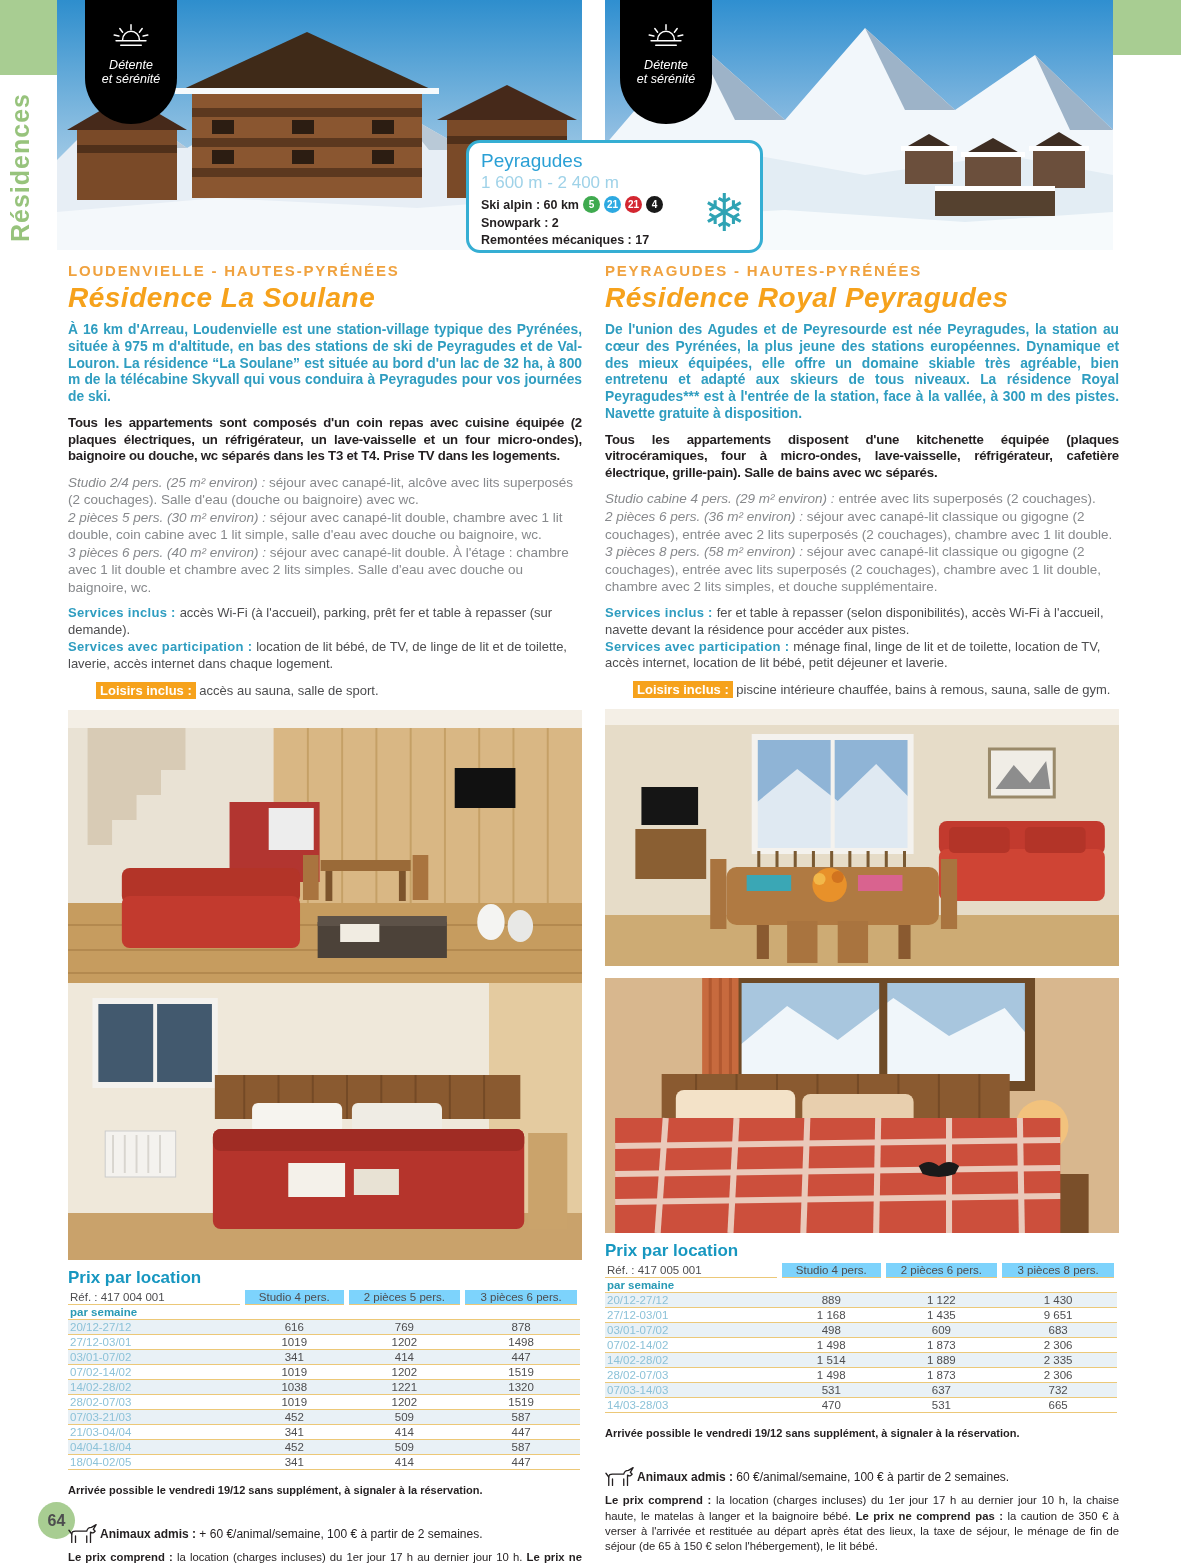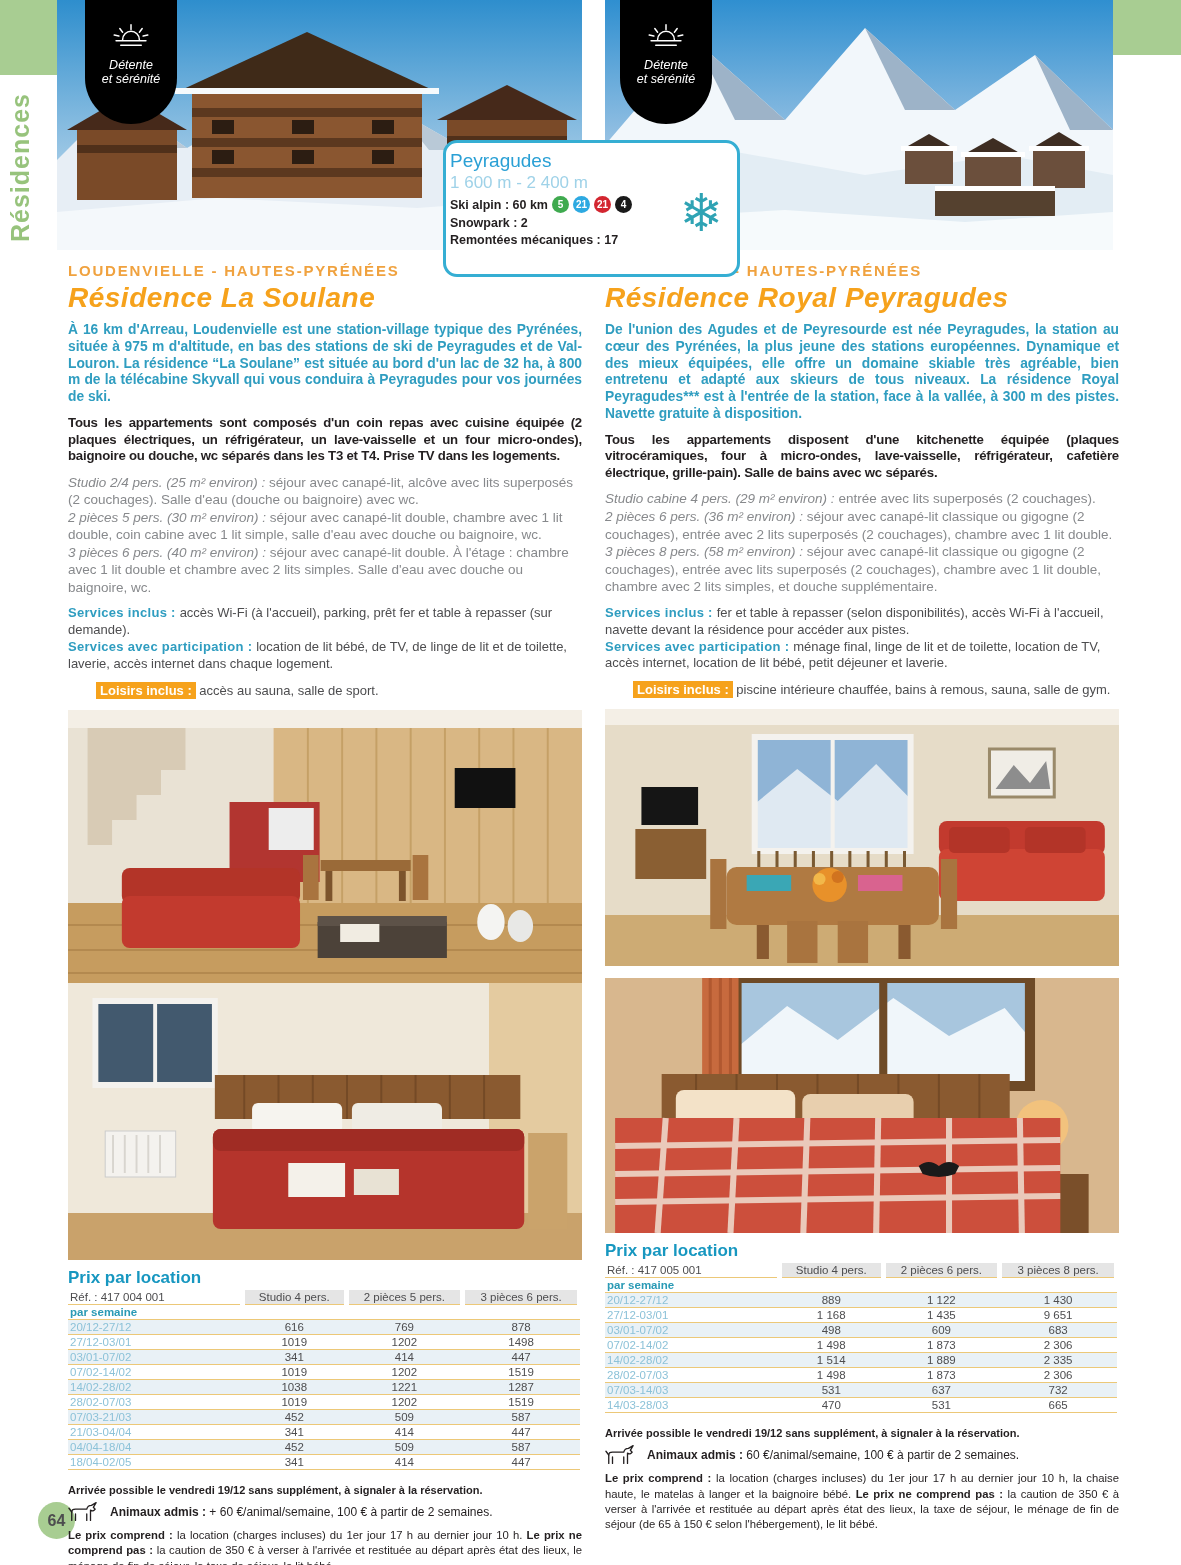--- a/index.html
+++ b/index.html
@@ -23,23 +23,23 @@
   .ph-ext-r{position:absolute;left:605px;top:0;width:508px;height:250px;}
 
   
   .badge{position:absolute;top:0;width:92px;height:124px;background:#000000;
          border-radius:0 0 46px 46px;display:flex;flex-direction:column;align-items:center;
          color:#fff;z-index:4;}
   .badge .sun{margin-top:22px;}
   .badge .bl{font-size:12.5px;font-style:italic;line-height:1.15;text-align:center;margin-top:8px;}
 
   
-  .station-box{position:absolute;left:443px;top:140px;width:297px;height:137px;background:#fff;
+  .station-box{position:absolute;left:466px;top:140px;width:297px;height:113px;background:#fff;
                border:3px solid #35aed3;border-radius:14px;z-index:5;box-sizing:border-box;
-               padding:7px 4px;}
+               padding:7px 12px;}
   .st-name{font-size:19px;color:#2aa0d5;}
   .st-alt{font-size:17px;color:#9fd2e8;margin-top:1px;}
   .st-line{font-size:12.5px;font-weight:bold;color:#231f20;margin-top:3px;display:flex;align-items:center;gap:4px;}
   .slope-dot{display:inline-flex;width:17px;height:17px;border-radius:50%;color:#fff;
              font-size:10px;font-weight:bold;align-items:center;justify-content:center;}
   .snowflake{position:absolute;right:14px;top:44px;font-size:52px;color:#2fa3b4;line-height:1;}
 
   
   .col{position:absolute;top:262px;width:514px;}
   .col-l{left:68px;}
@@ -57,27 +57,27 @@
   .ph-int{width:514px;margin-top:12px;}
   .h273{height:273px;} .h277{height:277px;} .h257{height:257px;} .h255{height:255px;}
   .nogap{margin-top:0;}
 
   
   .price-title{font-size:17px;font-weight:bold;color:#1797c0;margin-top:8px;}
   table.price{width:100%;border-collapse:collapse;font-size:11.5px;margin-top:2px;}
   table.price th,table.price td{padding:1px 2px;font-weight:normal;}
   table.price tr{border-bottom:1px solid #ecc878;}
   th.ref{text-align:left;color:#4d4d4f;width:168px;}
-  th.colh{background:#e5e5e5;color:#4d4d4f;text-align:center;border-left:5px solid #fff;border-right:5px solid #fff;}
+  th.colh{background:#7dd3fc;color:#4d4d4f;text-align:center;border-left:5px solid #fff;border-right:5px solid #fff;}
   tr.per-week td{color:#2a9ab5;font-weight:bold;text-align:left;}
   td.d{color:#8cc2d8;text-align:left;}
   td.v{color:#4d4d4f;text-align:center;}
   tbody tr:nth-child(odd){background:#e9f1f6;}
   .note{font-size:11px;font-weight:bold;margin-top:14px;}
-  .animals{display:flex;align-items:center;gap:12px;font-size:12px;margin-top:4px;}
+  .animals{display:flex;align-items:center;gap:2px;font-size:12px;margin-top:26px;}
   .animals b{font-weight:bold;}
   .fine{font-size:11.3px;line-height:1.35;text-align:justify;margin-top:4px;}
 </style>
 </head>
 <body>
 
 <div class="page">
 
   <div class="corner-tl"></div>
   <div class="corner-tr"></div>
@@ -343,21 +343,21 @@
         <tr>
             <td class="d">07/02-14/02</td>
             <td class="v">1019</td>
             <td class="v">1202</td>
             <td class="v">1519</td>
           </tr>
         <tr>
             <td class="d">14/02-28/02</td>
             <td class="v">1038</td>
             <td class="v">1221</td>
-            <td class="v">1287</td>
+            <td class="v">1320</td>
           </tr>
         <tr>
             <td class="d">28/02-07/03</td>
             <td class="v">1019</td>
             <td class="v">1202</td>
             <td class="v">1519</td>
           </tr>
         <tr>
             <td class="d">07/03-21/03</td>
             <td class="v">452</td>

